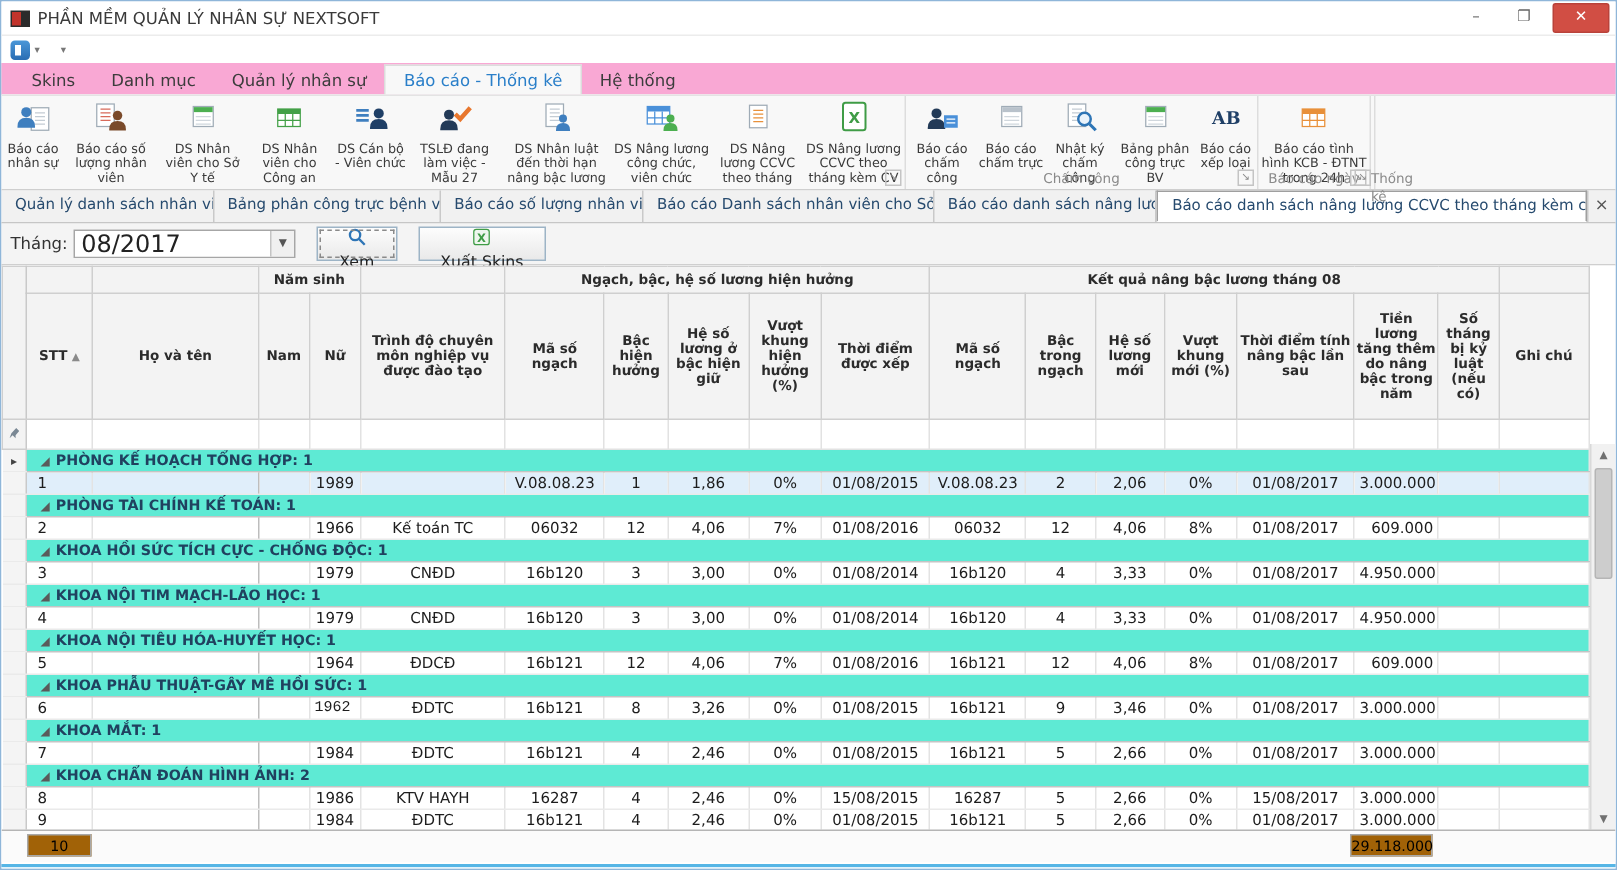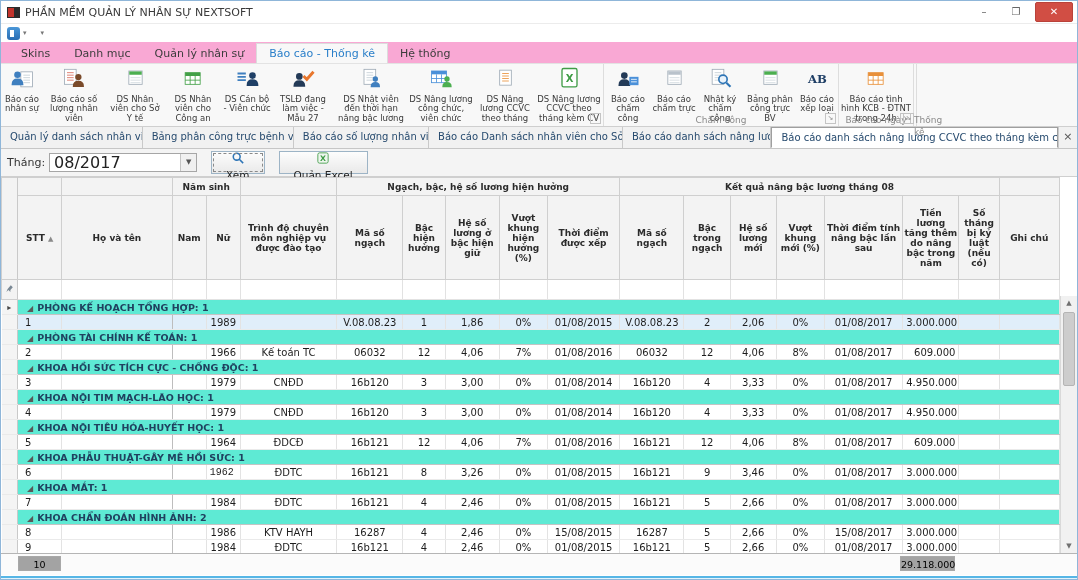--- a/index.html
+++ b/index.html
@@ -69,21 +69,21 @@
   .sortglyph{font-size:7px;color:#8a8a8a;margin-left:3px;}
 
   
   .vscroll{position:absolute;top:119px;right:0;width:17px;bottom:21px;background:#f1f1f1;border-left:1px solid #d9d9d9;box-sizing:border-box;}
   .varrow{height:15px;text-align:center;font-size:7px;color:#707070;line-height:15px;}
   .varrow.down{position:absolute;bottom:0;left:0;right:0;}
   .vthumb{position:absolute;top:16px;left:2px;right:2px;height:72px;background:#cdcdcd;border:1px solid #b5b5b5;border-radius:2px;}
 
   
   .gfooter{position:absolute;left:0;right:0;bottom:0;height:21px;background:#fbfbfb;border-top:1px solid #b5b5b5;}
-  .fbox{position:absolute;top:2px;height:15px;border:1px solid #a8a8a8;background:#a3a3a3;font-size:9.5px;line-height:15px;text-align:center;box-sizing:border-box;}
+  .fbox{position:absolute;top:2px;height:15px;border:1px solid #a8a8a8;background:#a16207;font-size:9.5px;line-height:15px;text-align:center;box-sizing:border-box;}
   .fbox.count{left:17px;width:43px;}
   .fbox.total{left:899px;width:55px;}
 
   
   .statusbar{height:20px;background:#1168b5;display:flex;align-items:center;justify-content:flex-end;padding-right:8px;flex:none;}
   .statusbar span{color:#fff;font-size:9.5px;border-right:1px solid #5a9bd0;padding-right:6px;}
   .bottomstrip{height:4px;flex:none;background:linear-gradient(to bottom,#ffffff 0 1px,#56b6e6 1px 3px,#e2f3fc 3px 4px);}
 </style>
 </head>
 <body>
@@ -186,21 +186,21 @@
           <span><svg viewBox="0 0 30 30" width="25" height="25">
               <g transform="translate(6,4)">
                 <rect width="14" height="18" fill="#fff" stroke="#9fabb6"></rect>
                 <path d="M3 4h8M3 7h8M3 10h8M3 13h8" stroke="#c3ccd4" fill="none"></path>
               </g>
               <g transform="translate(14,12) scale(0.8)">
                 <circle cx="7" cy="4.5" r="4" fill="#3f7fbf"></circle>
                 <path d="M0 16q0-7 7-7t7 7v1H0z" fill="#3f7fbf"></path>
               </g>
             </svg></span>
-          <span>DS Nhật viên đến thời hạn nâng bậc lương</span>
+          <span>DS Nhân luật đến thời hạn nâng bậc lương</span>
         </div>
         <div class="rbtn" style="width: 66px;">
           <span><svg viewBox="0 0 30 30" width="25" height="25">
               <g transform="translate(3,6)">
                 <rect width="18" height="14" fill="#fff" stroke="#4a90d9"></rect>
                 <rect width="18" height="4" fill="#4a90d9"></rect>
                 <path d="M0 9h18M6 4v10M12 4v10" stroke="#4a90d9" fill="none"></path>
               </g>
               <g transform="translate(16,12) scale(0.8)">
                 <circle cx="7" cy="4.5" r="4" fill="#4caf50"></circle>
@@ -322,21 +322,21 @@
           <circle cx="5.5" cy="5.5" r="4" fill="none" stroke="#2e75b6" stroke-width="1.8"></circle>
           <line x1="8.5" y1="8.5" x2="13" y2="13" stroke="#2e75b6" stroke-width="1.8"></line>
         </svg>
       <span>Xem</span>
     </div>
     <div class="tbtn">
       <svg width="12" height="12" viewBox="0 0 14 14">
           <rect x="1" y="1" width="12" height="12" rx="2" fill="#eef6ee" stroke="#3f9c46"></rect>
           <text x="7" y="10.5" text-anchor="middle" font-size="9" font-weight="bold" fill="#3f9c46">X</text>
         </svg>
-      <span>Quản Excel</span>
+      <span>Xuất Skins</span>
     </div>
   </div>
 
   <div class="grid">
     <table class="g" id="gridtable">
         <colgroup>
           <col style="width:16px">
           <col style="width:44px">
           <col style="width:110px">
           <col style="width:34px">

